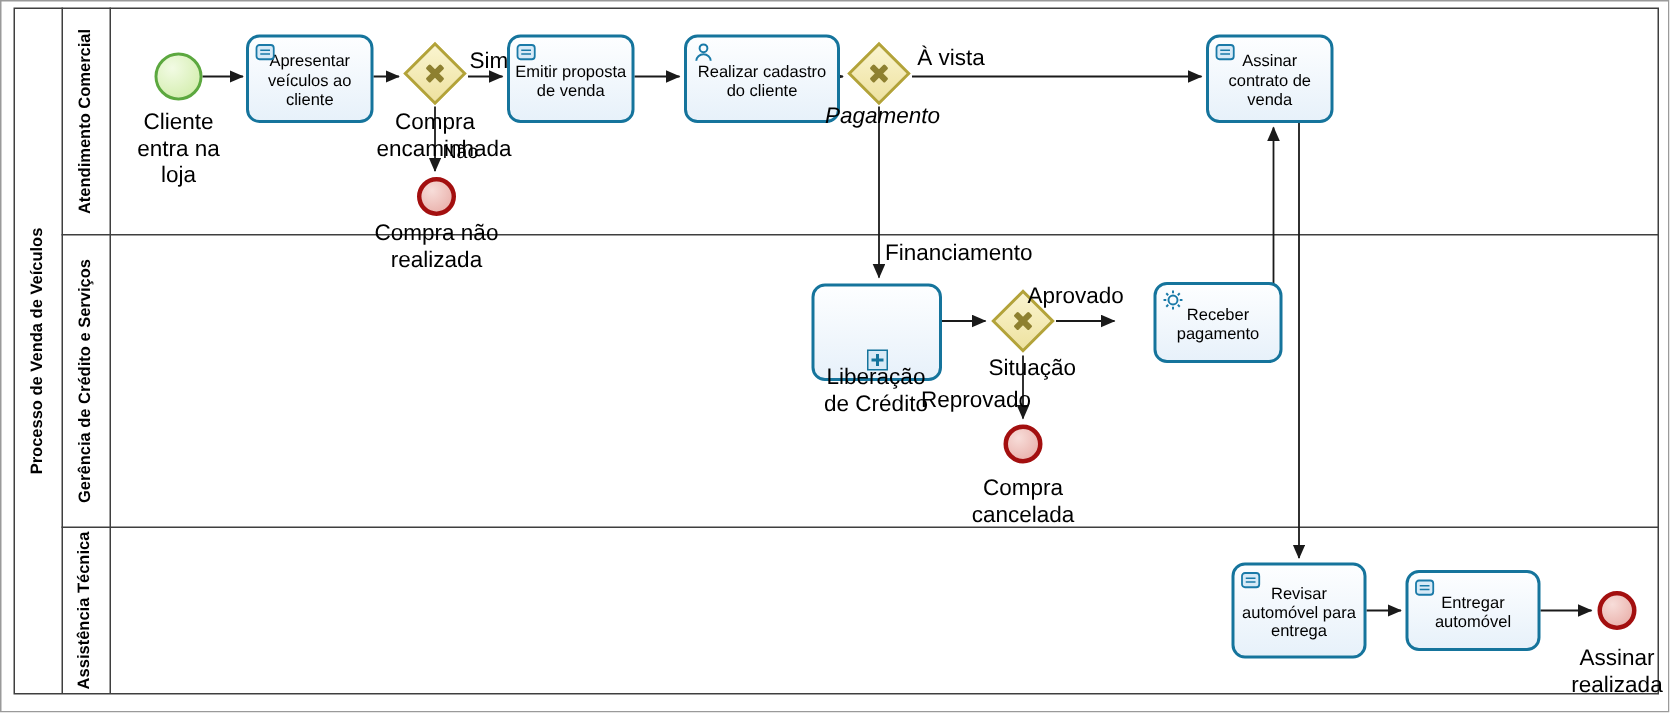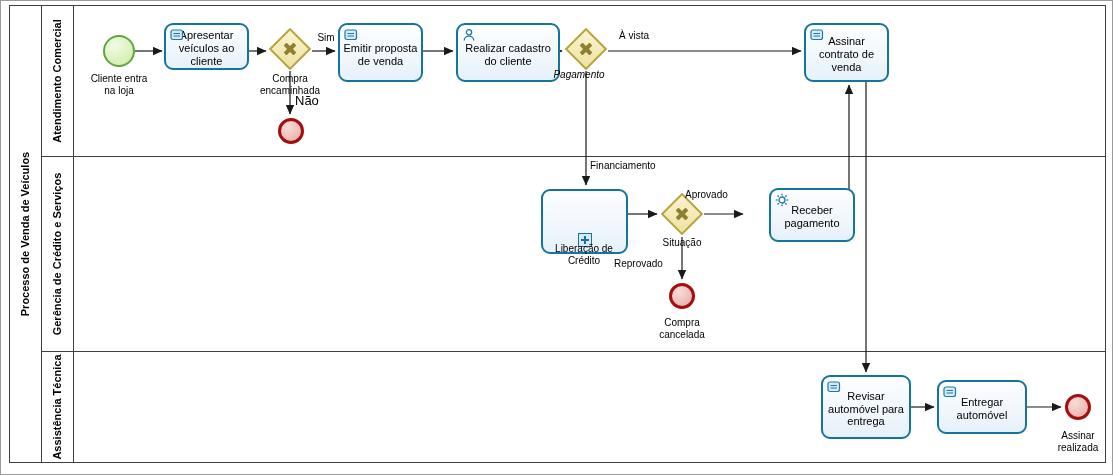--- a/index.html
+++ b/index.html
@@ -43,21 +43,21 @@
 
   .gateway { position:absolute; width:30px; height:30px; transform:rotate(45deg);
           border:2px solid #b3a339;
           background:linear-gradient(135deg,#faf4cf 0%, #eee2a0 100%); z-index:2; }
   .xmark { position:absolute; inset:0; }
   .xbar-h { position:absolute; left:6px; right:6px; top:50%; height:4px; margin-top:-2px;
           background:#8e8030; border-radius:1px; }
   .xbar-v { position:absolute; top:6px; bottom:6px; left:50%; width:4px; margin-left:-2px;
           background:#8e8030; border-radius:1px; }
 
-  .lbl { position:absolute; font-size:10px; text-align:center; line-height:1.18;
+  .lbl { position:absolute; font-size:15px; text-align:center; line-height:1.18;
          z-index:3; }
   .lbl-left { text-align:left; }
   .lbl-big { font-size:13px; }
 
   svg.flows { position:absolute; left:0; top:0; z-index:1; pointer-events:none; }
 </style>
 </head>
 <body>
 
 <div id="canvas">
@@ -102,21 +102,21 @@
       <path d="M832 206 L848 206 L848 84"></path>
       <path d="M865 81 V371"></path>
       <path d="M910 406 H933"></path>
       <path d="M1026 406 H1060"></path>
     </g>
   </svg>
 
   <div class="event ev-start" style="left:102px; top:34px;"></div>
   <div class="lbl" style="left:86px; top:72px; width:64px;">Cliente entra na loja</div>
 
-  <div class="task" style="left:163px; top:22px; width:85px; height:47px;">
+  <div class="task" style="left:163px; top:22px; width:85px; height:59px;">
     <span class="ticon">
       <svg width="14" height="14" viewBox="0 0 14 14">
           <rect x="1" y="2" width="11.5" height="9.5" rx="2" fill="#d7eaf7" stroke="#1a7aa8" stroke-width="1.2"></rect>
           <line x1="3.5" y1="5.5" x2="10" y2="5.5" stroke="#1a7aa8" stroke-width="1"></line>
           <line x1="3.5" y1="8" x2="10" y2="8" stroke="#1a7aa8" stroke-width="1"></line>
         </svg>
     </span>
     <span>Apresentar veículos ao cliente</span>
   </div>
 
@@ -125,20 +125,21 @@
       <span class="xbar-h"></span>
         <span class="xbar-v"></span>
     </span>
   </div>
   <div class="lbl" style="left:250px; top:72px; width:78px;">Compra encaminhada</div>
 
   <div class="lbl" style="left:308px; top:31px; width:34px;">Sim</div>
   <div class="lbl lbl-left lbl-big" style="left:294px; top:92px; width:44px;">Não</div>
 
   <div class="event ev-end" style="left:277px; top:117px;"></div>
+  <div class="lbl" style="left:238px; top:146px; width:104px;">Compra não realizada</div>
 
   <div class="task" style="left:337px; top:22px; width:85px; height:59px;">
     <span class="ticon">
       <svg width="14" height="14" viewBox="0 0 14 14">
           <rect x="1" y="2" width="11.5" height="9.5" rx="2" fill="#d7eaf7" stroke="#1a7aa8" stroke-width="1.2"></rect>
           <line x1="3.5" y1="5.5" x2="10" y2="5.5" stroke="#1a7aa8" stroke-width="1"></line>
           <line x1="3.5" y1="8" x2="10" y2="8" stroke="#1a7aa8" stroke-width="1"></line>
         </svg>
     </span>
     <span>Emitir proposta de venda</span>

